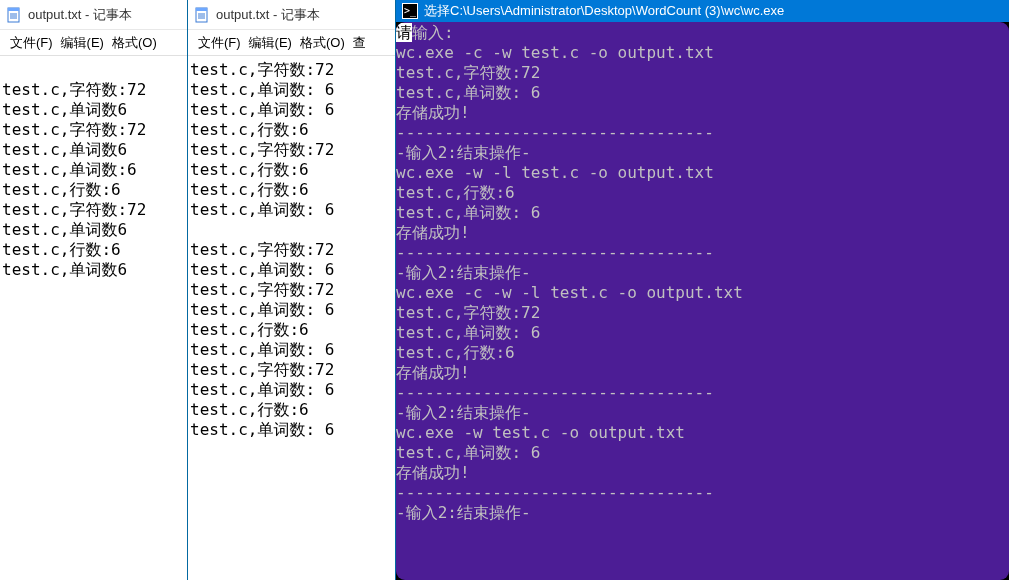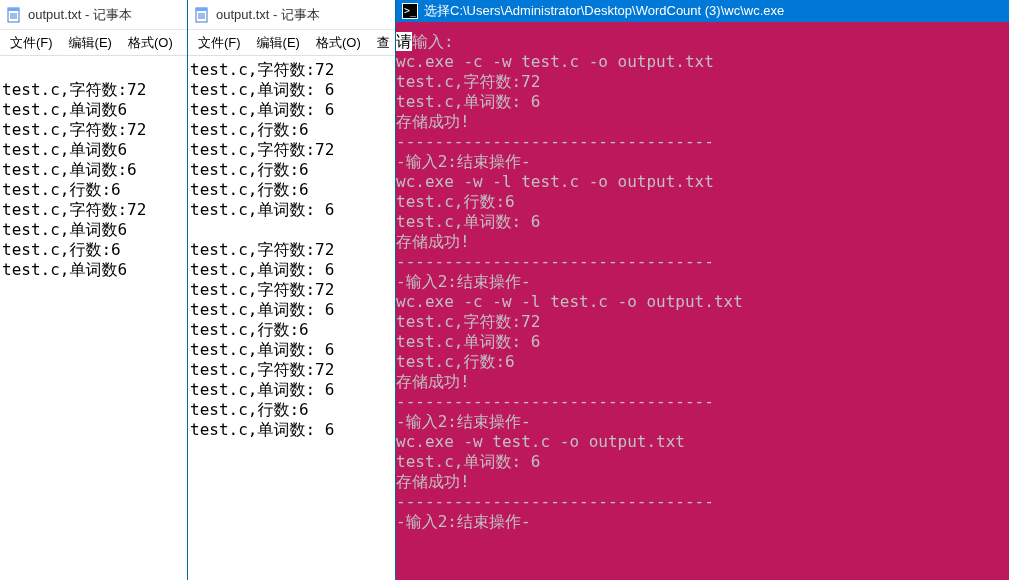--- a/index.html
+++ b/index.html
@@ -29,21 +29,21 @@
     background:#fff;
     border-bottom:1px solid #e8e8e8;
     white-space:nowrap;
   }
   .np-icon { width:16px; height:16px; margin-right:6px; flex:0 0 auto; }
   .menubar {
     height:26px;
     display:flex;
     align-items:center;
     padding:0 6px;
-    gap:8px;
+    gap:0;
     font-size:13px;
     color:#000;
     background:#fff;
     border-bottom:1px solid #e0e0e0;
     white-space:nowrap;
   }
   .menubar span { padding:2px 4px; }
   .body {
     flex:1;
     padding:4px 2px;
@@ -67,28 +67,29 @@
     color:#fff;
     border-bottom:none;
     height:22px;
     font-size:13px;
   }
   .cmd-icon { width:16px;height:16px;margin-right:6px;flex:0 0 auto;
     display:flex;align-items:center;justify-content:center;
     background:#000;border:1px solid #fff;color:#fff;font-family:monospace;font-size:10px;line-height:1; }
   .console .term {
     flex:1;
-    padding:10px 0 0 0;
+    padding:1px 0 0 0;
     font-family:"NSimSun","SimSun","Consolas",monospace;
     font-size:16px;
     line-height:20px;
     color:#c0c0c0;
-    background:#be185d;
+    background:#4c1d95;
     overflow:hidden;
     white-space:pre;
+    border-radius:9px;
   }
   .term .hl { background:#fff; color:#000; }
 </style>
 </head>
 <body>
 
 <div class="win" style="width:188px">
   <div class="titlebar">
     <svg class="np-icon" viewBox="0 0 16 16">
       <rect x="2" y="1" width="11" height="14" fill="#fff" stroke="#3a7bd5"></rect>

